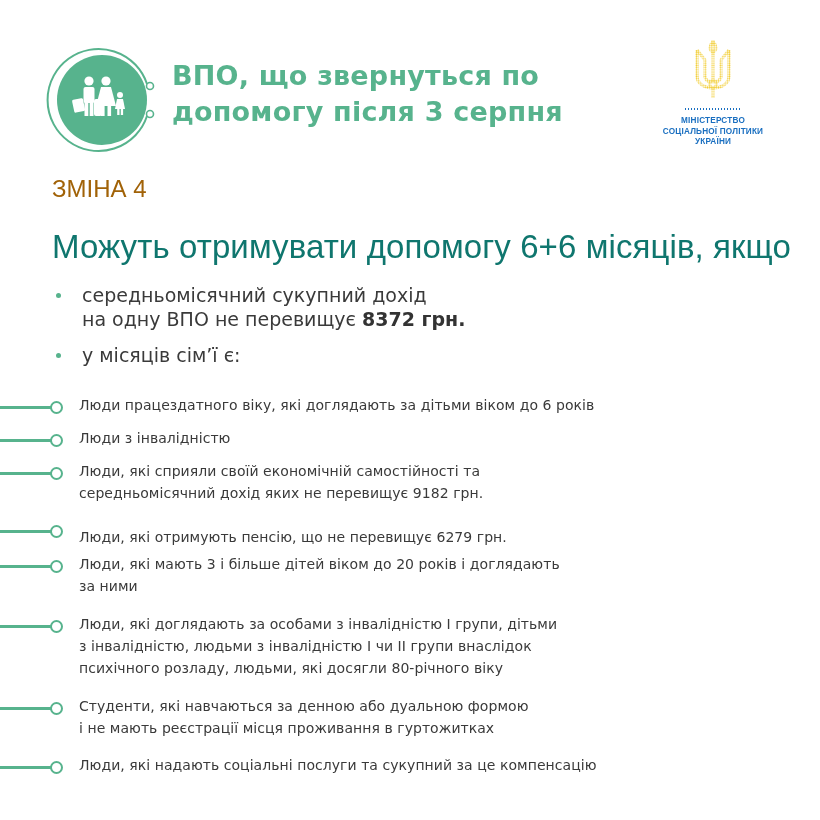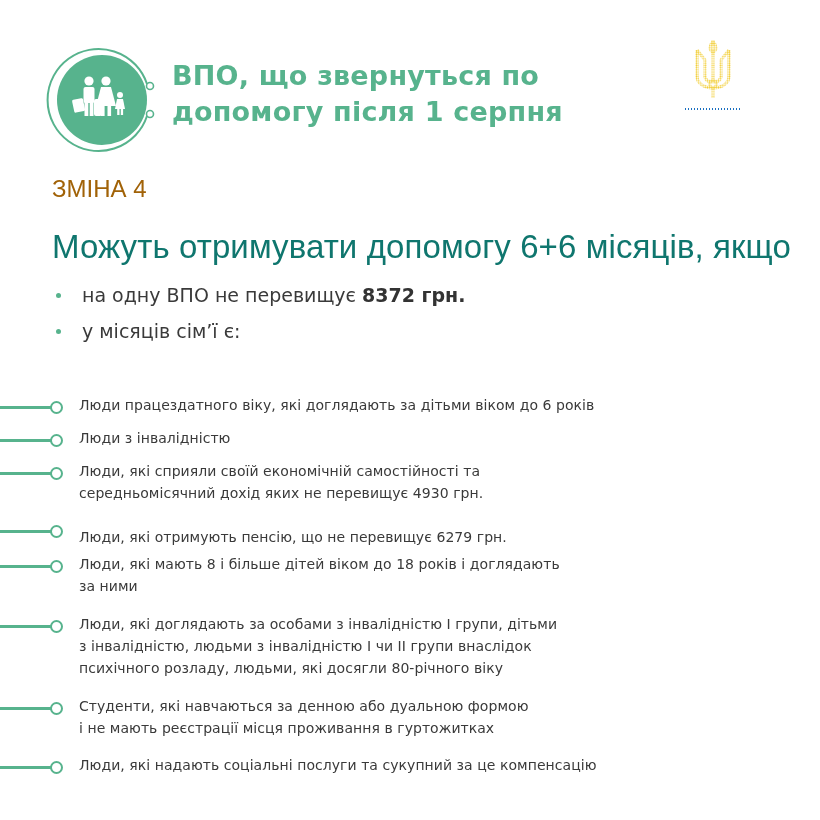--- a/index.html
+++ b/index.html
@@ -61,21 +61,21 @@
       <circle cx="74" cy="51" r="3"></circle>
       <polygon points="71,55 77,55 79,65 69,65"></polygon>
       <rect x="71.2" y="64" width="2.3" height="7"></rect>
       <rect x="74.8" y="64" width="2.3" height="7"></rect>
     </g>
   </svg>
 </div>
 
 <div class="title">
   <div>ВПО, що звернуться по</div>
-  <div>допомогу після 1 серпня</div>
+  <div>допомогу після 3 серпня</div>
 </div>
 
 <div class="ministry-logo">
   <svg width="44" height="66" viewBox="0 0 44 66">
     <defs>
       <pattern id="dots" width="2.2" height="2.2" patternUnits="userSpaceOnUse">
         <circle cx="1.1" cy="1.1" r="0.85" fill="#f2cf3a"></circle>
       </pattern>
     </defs>
     <g fill="none" stroke="url(#dots)" stroke-width="3.2">
@@ -83,28 +83,34 @@
       <path d="M22 4 C 18 8, 18 12, 22 14 C 26 12, 26 8, 22 4"></path>
       <path d="M6 12 L6 38 C 6 46, 14 50, 22 50 C 30 50, 38 46, 38 38 L38 12"></path>
       <path d="M6 12 L14 22 L14 40"></path>
       <path d="M38 12 L30 22 L30 40"></path>
       <path d="M14 40 C 16 44, 20 44, 22 44 C 24 44, 28 44, 30 40"></path>
       <path d="M22 50 L22 60"></path>
       <circle cx="22" cy="46" r="3.5"></circle>
     </g>
   </svg>
   <div class="dots-line"></div>
+  <div class="ministry-name">
+    <div>МІНІСТЕРСТВО</div>
+    <div>СОЦІАЛЬНОЇ ПОЛІТИКИ</div>
+    <div>УКРАЇНИ</div>
+  </div>
 </div>
 
 <div class="change-label">ЗМІНА 4</div>
 <div class="subtitle">Можуть отримувати допомогу 6+6 місяців, якщо</div>
 
 <div class="bullets">
   <div class="bullet">
     <span class="bullet-dot"></span>
+    <div>середньомісячний сукупний дохід</div>
     <div><span>на одну ВПО не перевищує </span><b>8372 грн.</b></div>
   </div>
   <div class="bullet">
     <span class="bullet-dot"></span>
     <div>у місяців сім’ї є:</div>
   </div>
 </div>
 
 <div class="item" style="top:392px">
   <div class="connector">
@@ -119,35 +125,35 @@
       <div class="ring"></div>
     </div>
   <div class="item-text" style="top:2px">Люди з інвалідністю</div>
 </div>
 <div class="item" style="top:458px">
   <div class="connector">
       <div class="line"></div>
       <div class="ring"></div>
     </div>
   <div class="item-text" style="top:2px">Люди, які сприяли своїй економічній самостійності та
-середньомісячний дохід яких не перевищує 4930 грн.</div>
+середньомісячний дохід яких не перевищує 9182 грн.</div>
 </div>
 <div class="item" style="top:516px">
   <div class="connector">
       <div class="line"></div>
       <div class="ring"></div>
     </div>
   <div class="item-text" style="top:10px">Люди, які отримують пенсію, що не перевищує 6279 грн.</div>
 </div>
 <div class="item" style="top:551px">
   <div class="connector">
       <div class="line"></div>
       <div class="ring"></div>
     </div>
-  <div class="item-text" style="top:2px">Люди, які мають 8 і більше дітей віком до 18 років і доглядають
+  <div class="item-text" style="top:2px">Люди, які мають 3 і більше дітей віком до 20 років і доглядають
 за ними</div>
 </div>
 <div class="item" style="top:611px">
   <div class="connector">
       <div class="line"></div>
       <div class="ring"></div>
     </div>
   <div class="item-text" style="top:2px">Люди, які доглядають за особами з інвалідністю I групи, дітьми
 з інвалідністю, людьми з інвалідністю I чи II групи внаслідок
 психічного розладу, людьми, які досягли 80-річного віку</div>

